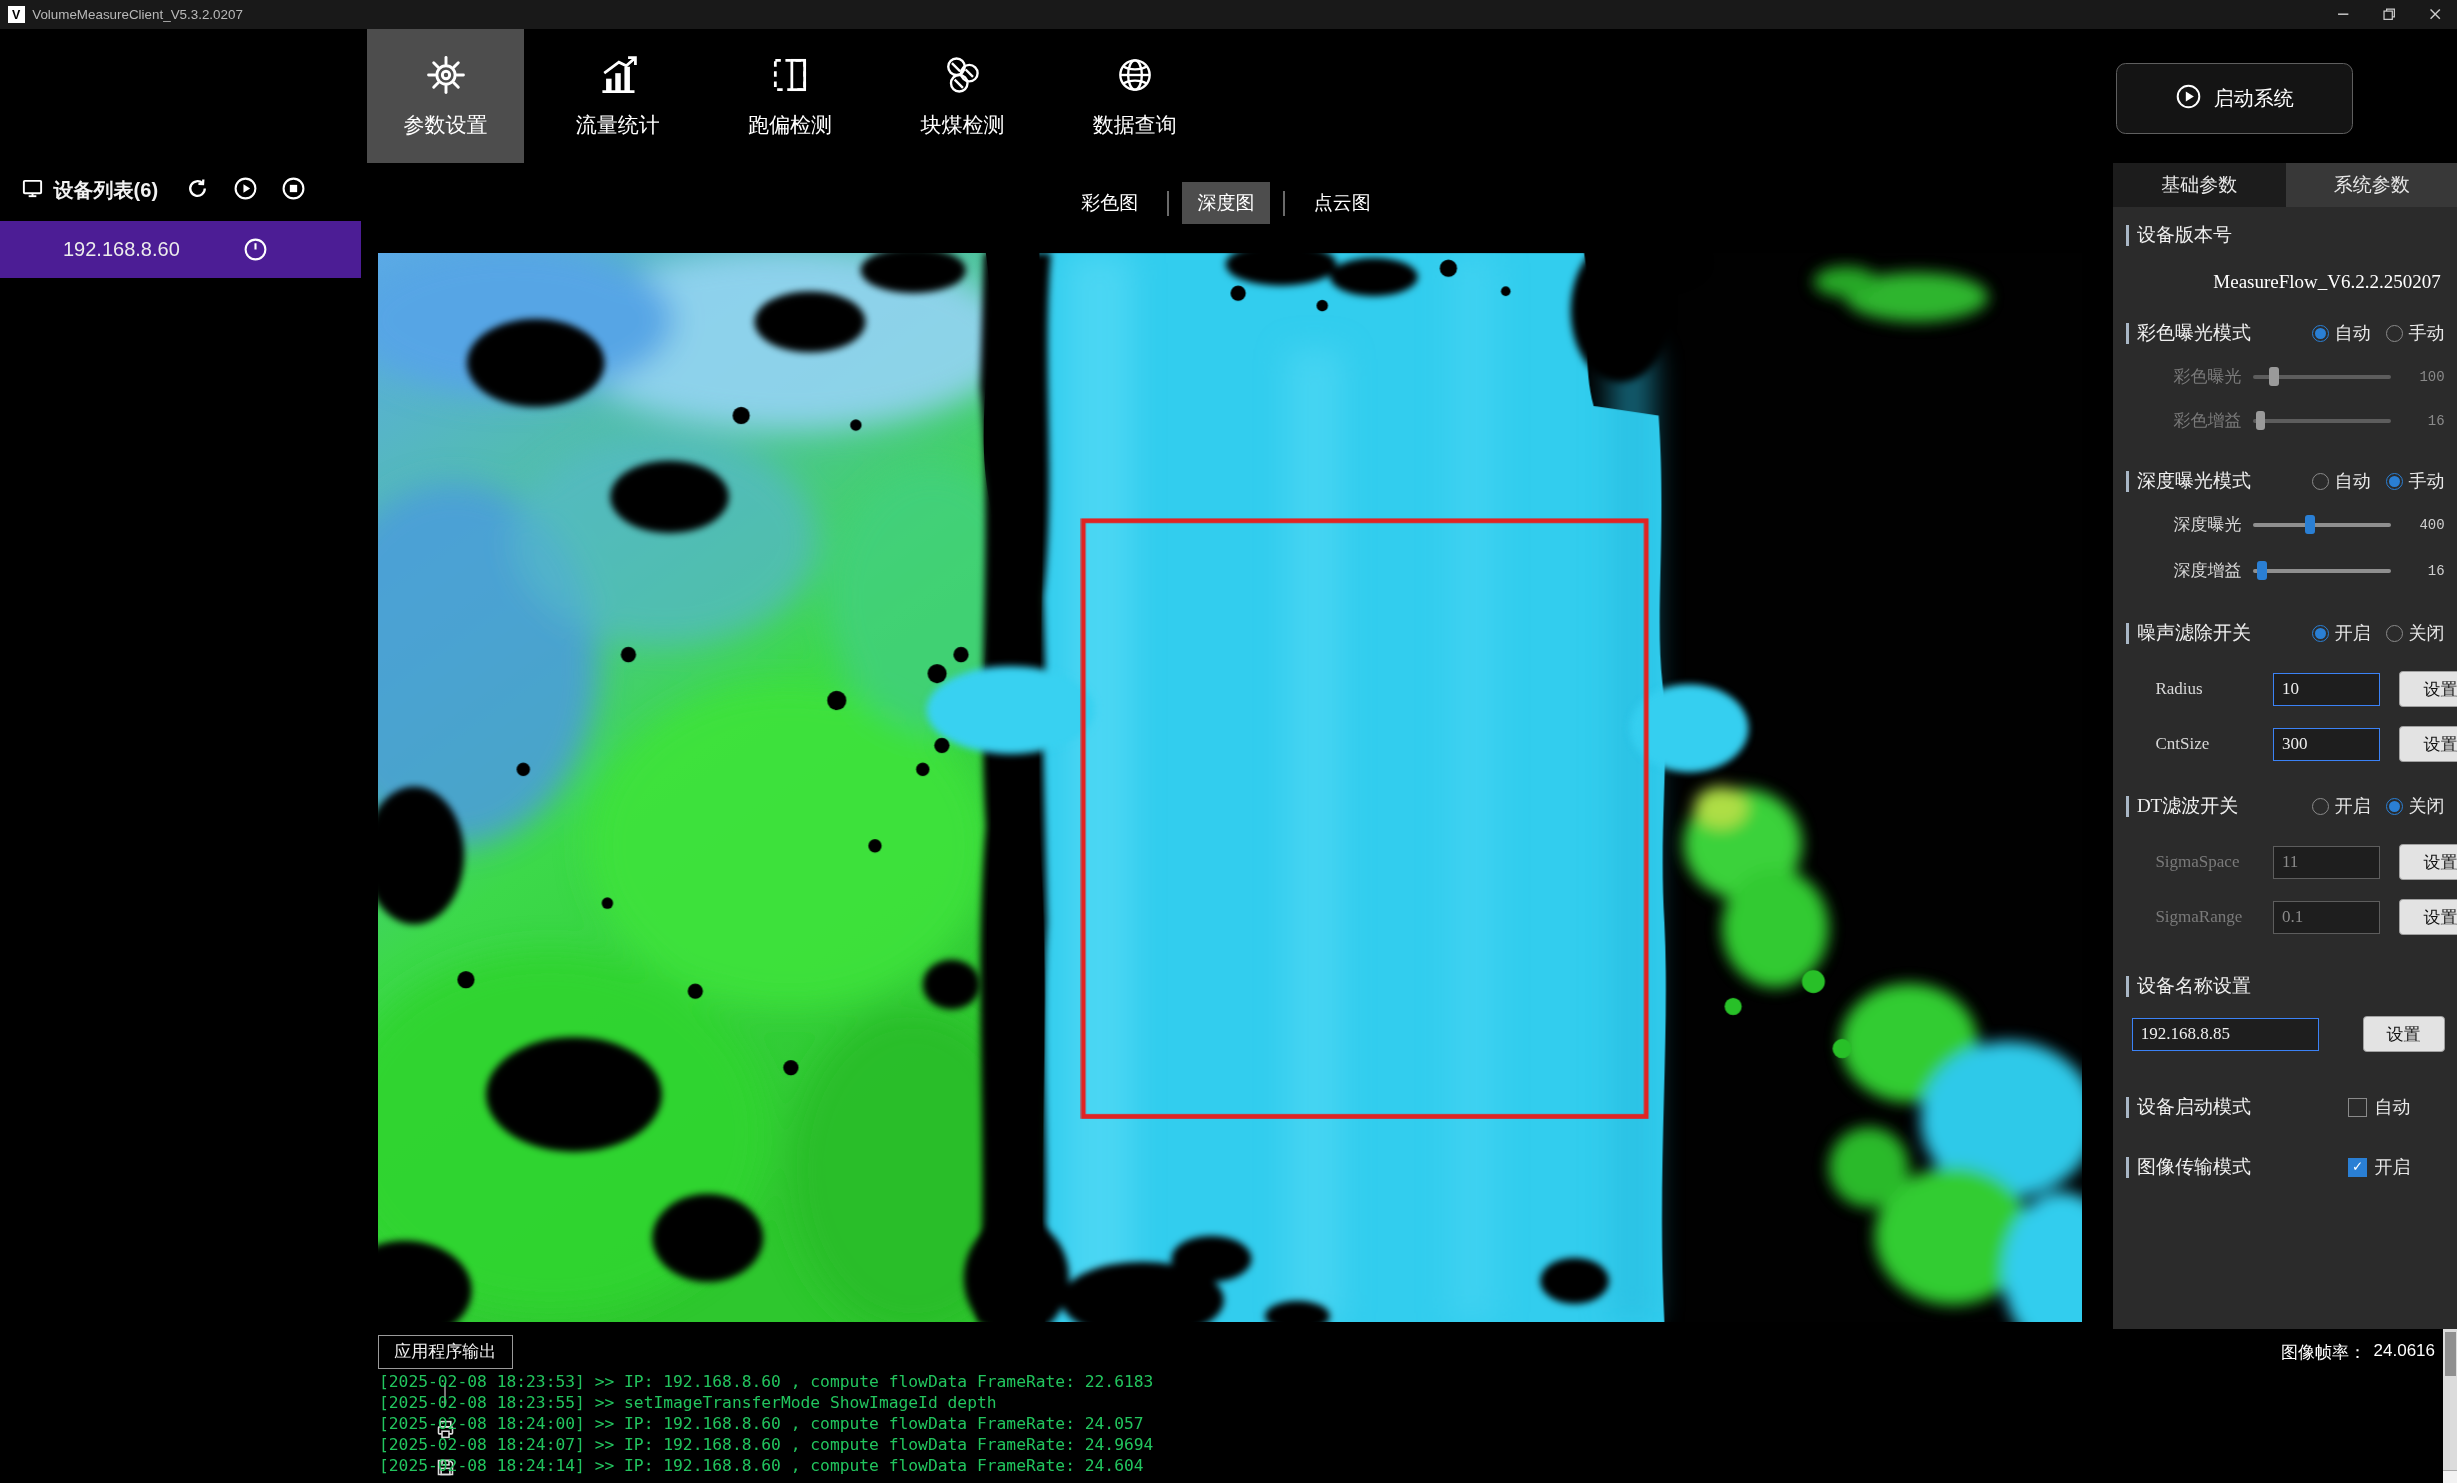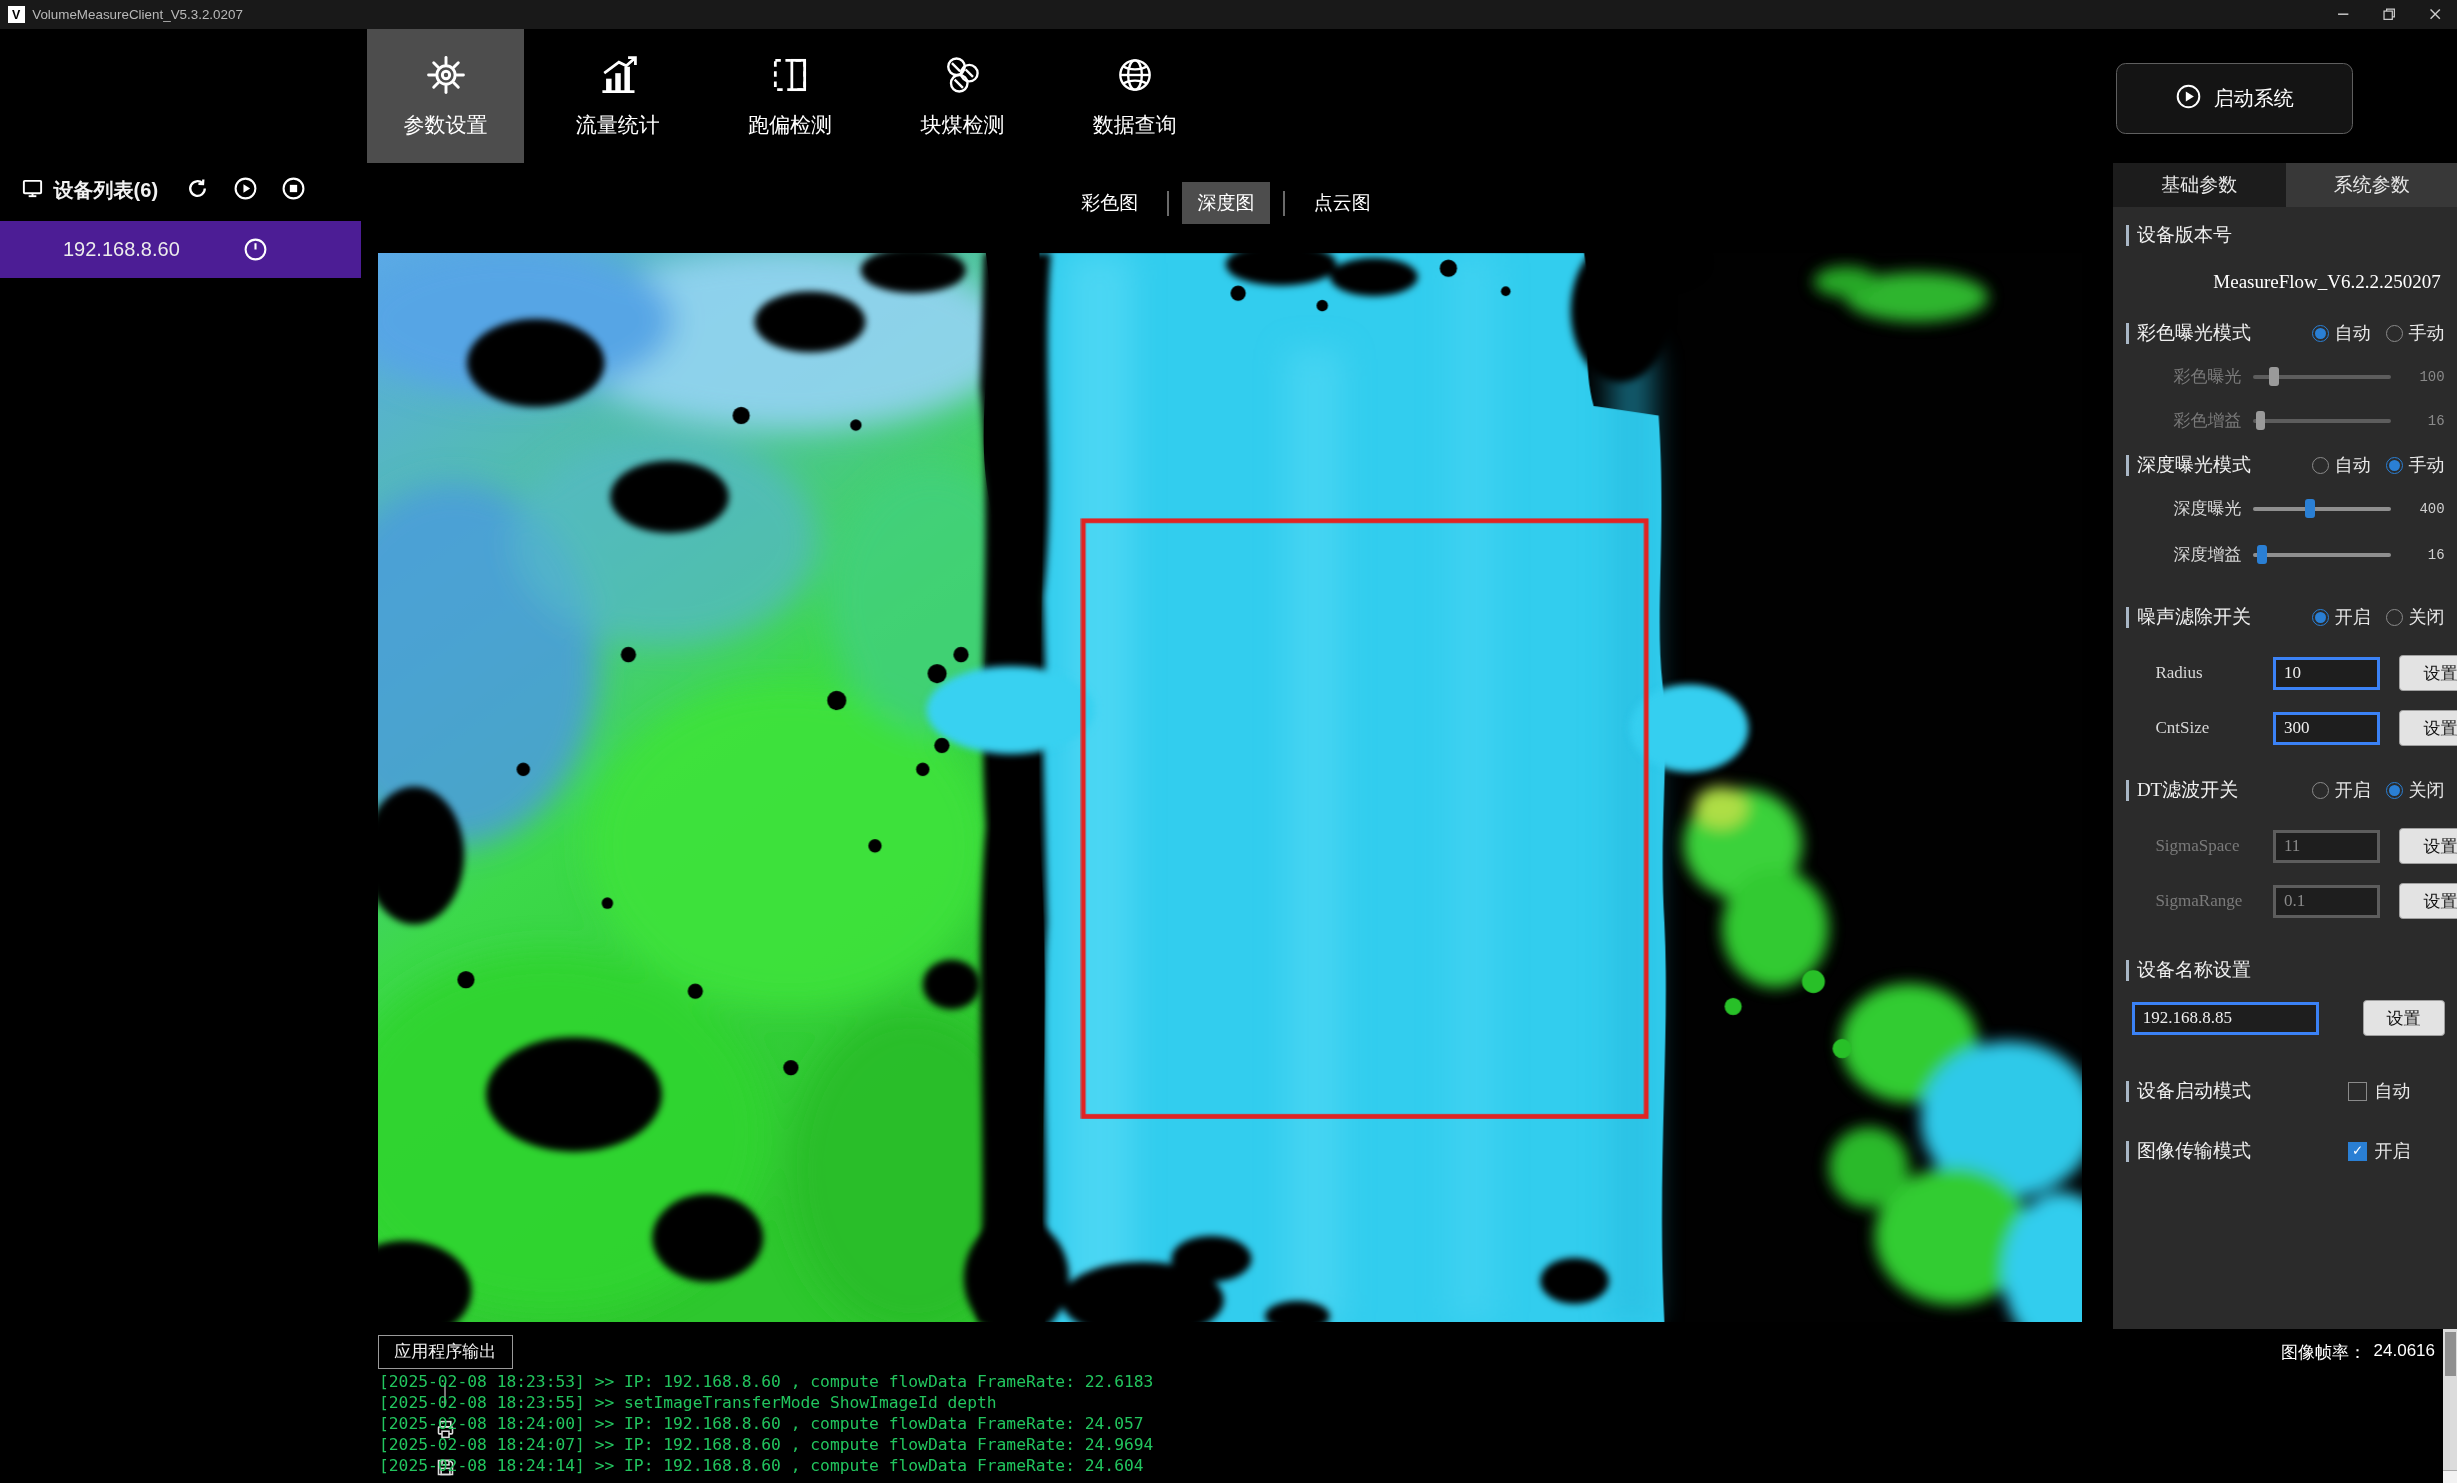--- a/index.html
+++ b/index.html
@@ -65,21 +65,21 @@
   .slider-label{width:88px;text-align:right;font-size:17px;color:#d8d8d8;flex:none;}
   .slider-track{flex:1;height:3.8px;background:#8f8f8f;border-radius:1.9px;position:relative;}
   .slider-handle{position:absolute;top:-7.6px;width:9.6px;height:19px;border-radius:2.9px;background:#2a7fd4;}
   .slider-val{width:42px;text-align:right;font-size:14px;color:#cfcfcf;flex:none;font-family:Liberation Mono, monospace;}
   .slider-row.disabled .slider-label{color:#7a7a7a;}
   .slider-row.disabled .slider-track{background:#5d5d5d;}
   .slider-row.disabled .slider-handle{background:#9a9a9a;}
   .slider-row.disabled .slider-val{color:#8a8a8a;}
   .input-row{display:flex;align-items:center;padding-left:29px;gap:19px;}
   .input-label{width:99px;font-size:17px;color:#d8d8d8;flex:none;}
-  .text-input{width:107px;height:32.5px;background:#1e1e1e;border:3px solid #3b82f6;color:#eee;
+  .text-input{width:107px;height:32.5px;background:#1e1e1e;border:1px solid #3b82f6;color:#eee;
               font-size:17px;padding:0 7.6px;box-sizing:border-box;
               font-family:"Liberation Serif","DejaVu Serif",serif;}
   .text-input.wide{width:187px;}
   .btn-set{margin-left:auto;width:80px;height:34px;background:#e3e3e3;border:1px solid #a0a0a0;
            border-radius:3.8px;color:#111;font-size:17px;display:flex;align-items:center;
            justify-content:center;flex:none;}
   .input-row.disabled .input-label{color:#7a7a7a;}
   .input-row.disabled .text-input{border-color:#5d5d5d;color:#8a8a8a;}
   .check-group{margin-left:auto;margin-right:34px;display:flex;align-items:center;gap:7.6px;
                font-size:18px;color:#e8e8e8;}
@@ -417,21 +417,21 @@
       </div>
 
       <div class="slider-row disabled" style="margin-top:21px">
         <span class="slider-label">彩色增益</span>
         <span class="slider-track">
           <span class="slider-handle" style="left:2%"></span>
         </span>
         <span class="slider-val">16</span>
       </div>
 
-      <div class="sec" style="margin-top:20px">
+      <div class="sec" style="margin-top:36px">
         <span class="bar"></span>
         <span>深度曝光模式</span>
         <span class="radio-group">
           <span class="radio-opt">
             <span class="radio"></span>
             <span>自动</span>
           </span>
           <span class="radio-opt">
             <span class="radio sel"></span>
             <span>手动</span>

